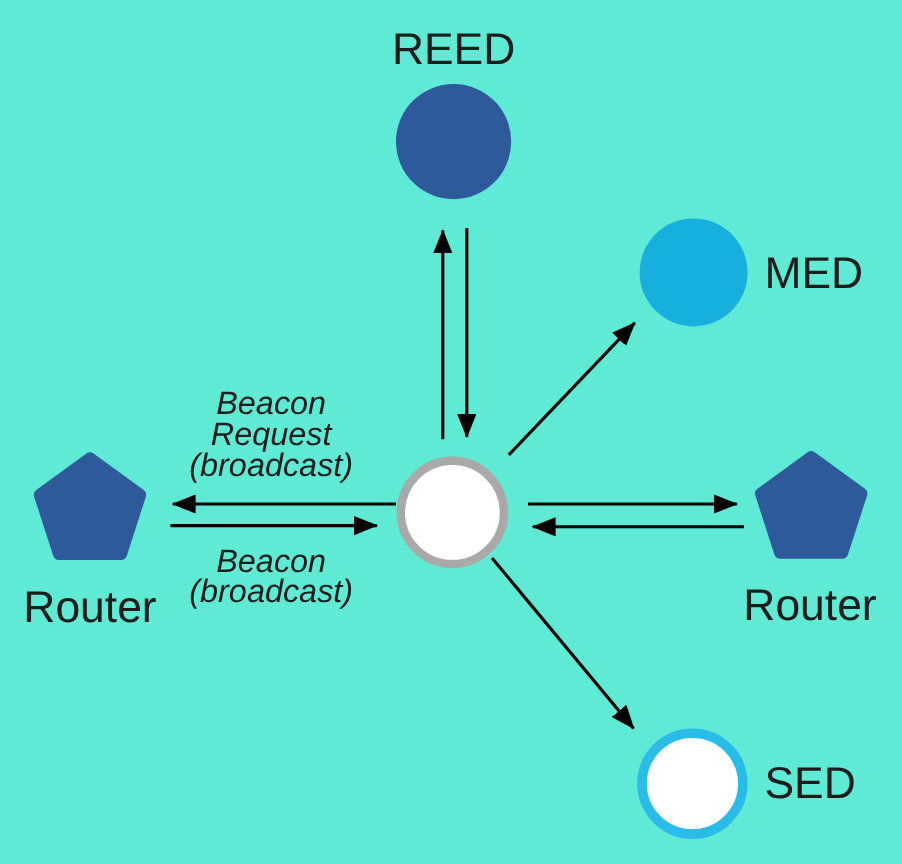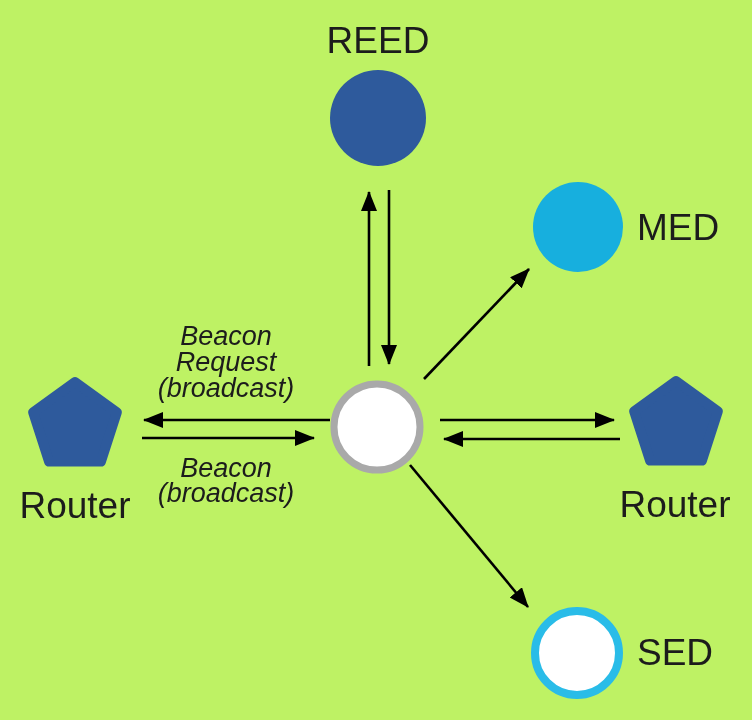--- a/index.html
+++ b/index.html
@@ -5,21 +5,21 @@
   html, body {
     margin: 0;
     padding: 0;
     background: #ffffff;
     font-family: "Liberation Sans", sans-serif;
   }
   .stage {
     position: relative;
     width: 752px;
     height: 720px;
-    background: #bef264;
+    background: #5eead4;
     overflow: hidden;
   }
   svg { display: block; }
   .node-label {
     font-family: "Liberation Sans", sans-serif;
     font-size: 37px;
     font-weight: 400;
     fill: #1c1c1c;
   }
   .annot-label {

